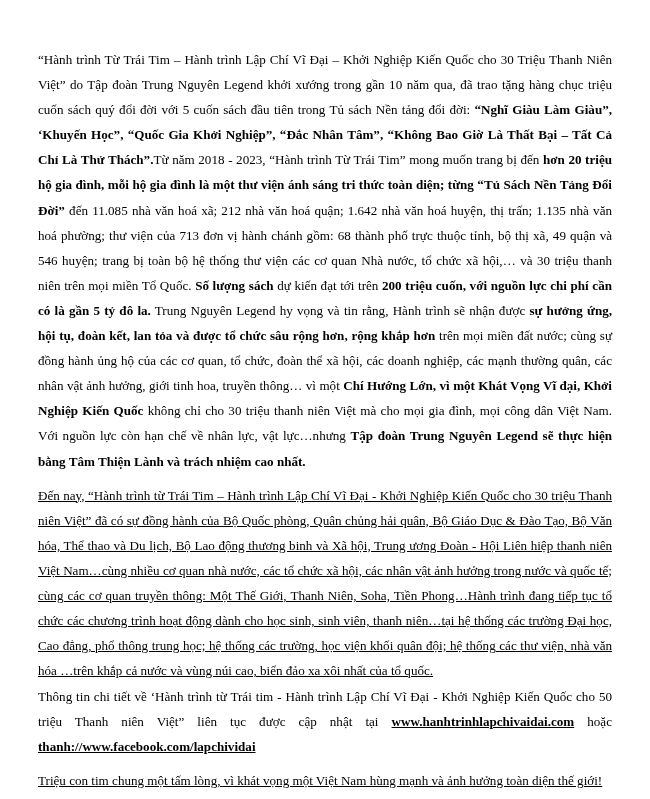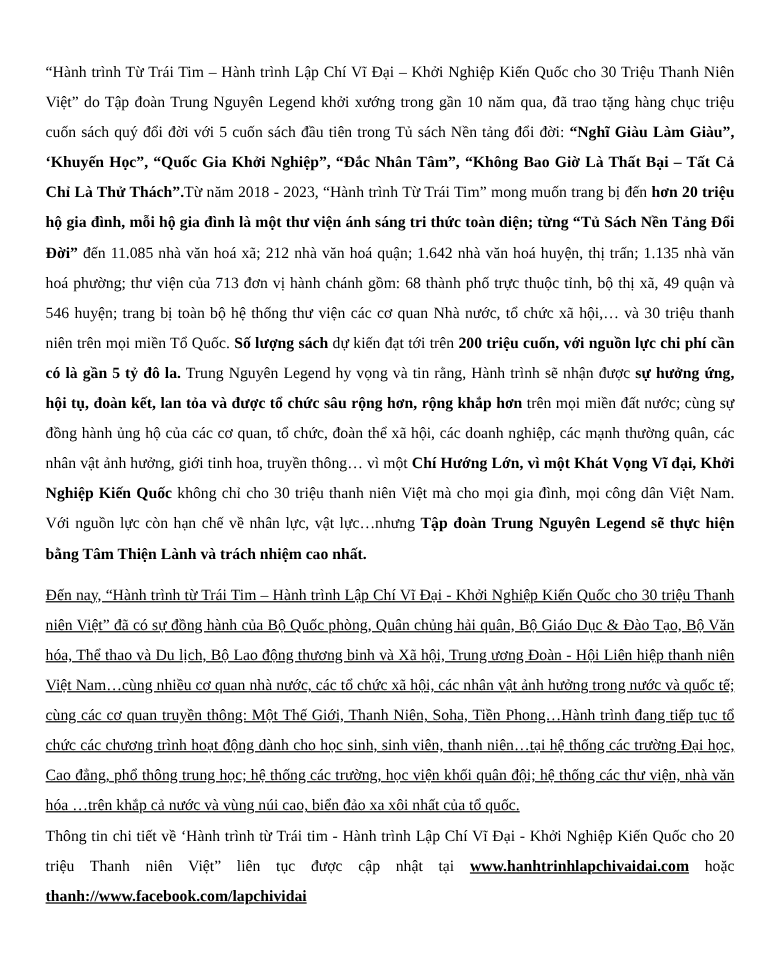--- a/index.html
+++ b/index.html
@@ -44,15 +44,16 @@
     text-decoration: underline;
   }
 </style>
 </head>
 <body>
 
 <div class="page">
   <div class="doc-body" id="doc-body">
       <p><span>“Hành trình Từ Trái Tim – Hành trình Lập Chí Vĩ Đại – Khởi Nghiệp Kiến Quốc cho 30 Triệu Thanh Niên Việt” do Tập đoàn Trung Nguyên Legend khởi xướng trong gần 10 năm qua, đã trao tặng hàng chục triệu cuốn sách quý đổi đời với 5 cuốn sách đầu tiên trong Tủ sách Nền tảng đổi đời: </span><b>“Nghĩ Giàu Làm Giàu”, ‘Khuyến Học”, “Quốc Gia Khởi Nghiệp”, “Đắc Nhân Tâm”, “Không Bao Giờ Là Thất Bại – Tất Cả Chỉ Là Thử Thách”.</b><span>Từ năm 2018 - 2023, “Hành trình Từ Trái Tim” mong muốn trang bị đến </span><b>hơn 20 triệu hộ gia đình, mỗi hộ gia đình là một thư viện ánh sáng tri thức toàn diện; từng “Tủ Sách Nền Tảng Đổi Đời”</b><span> đến 11.085 nhà văn hoá xã; 212 nhà văn hoá quận; 1.642 nhà văn hoá huyện, thị trấn; 1.135 nhà văn hoá phường; thư viện của 713 đơn vị hành chánh gồm: 68 thành phố trực thuộc tỉnh, bộ thị xã, 49 quận và 546 huyện; trang bị toàn bộ hệ thống thư viện các cơ quan Nhà nước, tổ chức xã hội,… và 30 triệu thanh niên trên mọi miền Tổ Quốc. </span><b>Số lượng sách</b><span> dự kiến đạt tới trên </span><b>200 triệu cuốn, với nguồn lực chi phí cần có là gần 5 tỷ đô la.</b><span> Trung Nguyên Legend hy vọng và tin rằng, Hành trình sẽ nhận được </span><b>sự hưởng ứng, hội tụ, đoàn kết, lan tỏa và được tổ chức sâu rộng hơn, rộng khắp hơn</b><span> trên mọi miền đất nước; cùng sự đồng hành ủng hộ của các cơ quan, tổ chức, đoàn thể xã hội, các doanh nghiệp, các mạnh thường quân, các nhân vật ảnh hưởng, giới tinh hoa, truyền thông… vì một </span><b>Chí Hướng Lớn, vì một Khát Vọng Vĩ đại, Khởi Nghiệp Kiến Quốc</b><span> không chỉ cho 30 triệu thanh niên Việt mà cho mọi gia đình, mọi công dân Việt Nam. Với nguồn lực còn hạn chế về nhân lực, vật lực…nhưng </span><b>Tập đoàn Trung Nguyên Legend sẽ thực hiện bằng Tâm Thiện Lành và trách nhiệm cao nhất.</b></p>
       <p class="para-spaced"><span>Đến nay, “Hành trình từ Trái Tim – Hành trình Lập Chí Vĩ Đại - Khởi Nghiệp Kiến Quốc cho 30 triệu Thanh niên Việt” đã có sự đồng hành của Bộ Quốc phòng, Quân chủng hải quân, Bộ Giáo Dục &amp; Đào Tạo, Bộ Văn hóa, Thể thao và Du lịch, Bộ Lao động thương binh và Xã hội, Trung ương Đoàn - Hội Liên hiệp thanh niên Việt Nam…cùng nhiều cơ quan nhà nước, các tổ chức xã hội, các nhân vật ảnh hưởng trong nước và quốc tế; cùng các cơ quan truyền thông: Một Thế Giới, Thanh Niên, Soha, Tiền Phong…Hành trình đang tiếp tục tổ chức các chương trình hoạt động dành cho học sinh, sinh viên, thanh niên…tại hệ thống các trường Đại học, Cao đẳng, phổ thông trung học; hệ thống các trường, học viện khối quân đội; hệ thống các thư viện, nhà văn hóa …trên khắp cả nước và vùng núi cao, biển đảo xa xôi nhất của tổ quốc.</span></p>
-      <p><span>Thông tin chi tiết về ‘Hành trình từ Trái tim - Hành trình Lập Chí Vĩ Đại - Khởi Nghiệp Kiến Quốc cho 20 triệu Thanh niên Việt” liên tục được cập nhật tại </span><b class="link">www.hanhtrinhlapchivaidai.com</b><span> hoặc </span><b class="link">thanh://www.facebook.com/lapchividai</b></p>
+      <p><span>Thông tin chi tiết về ‘Hành trình từ Trái tim - Hành trình Lập Chí Vĩ Đại - Khởi Nghiệp Kiến Quốc cho 50 triệu Thanh niên Việt” liên tục được cập nhật tại </span><b class="link">www.hanhtrinhlapchivaidai.com</b><span> hoặc </span><b class="link">thanh://www.facebook.com/lapchividai</b></p>
+      <p class="para-spaced closing"><span>Triệu con tim chung một tấm lòng, vì khát vọng một Việt Nam hùng mạnh và ảnh hưởng toàn diện thế giới!</span></p>
     </div>
 </div>
 
 </body></html>

